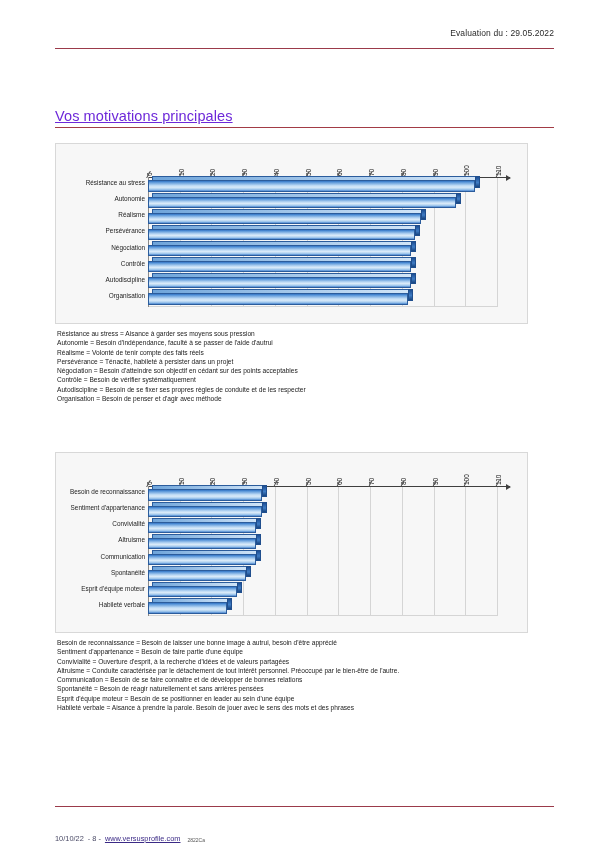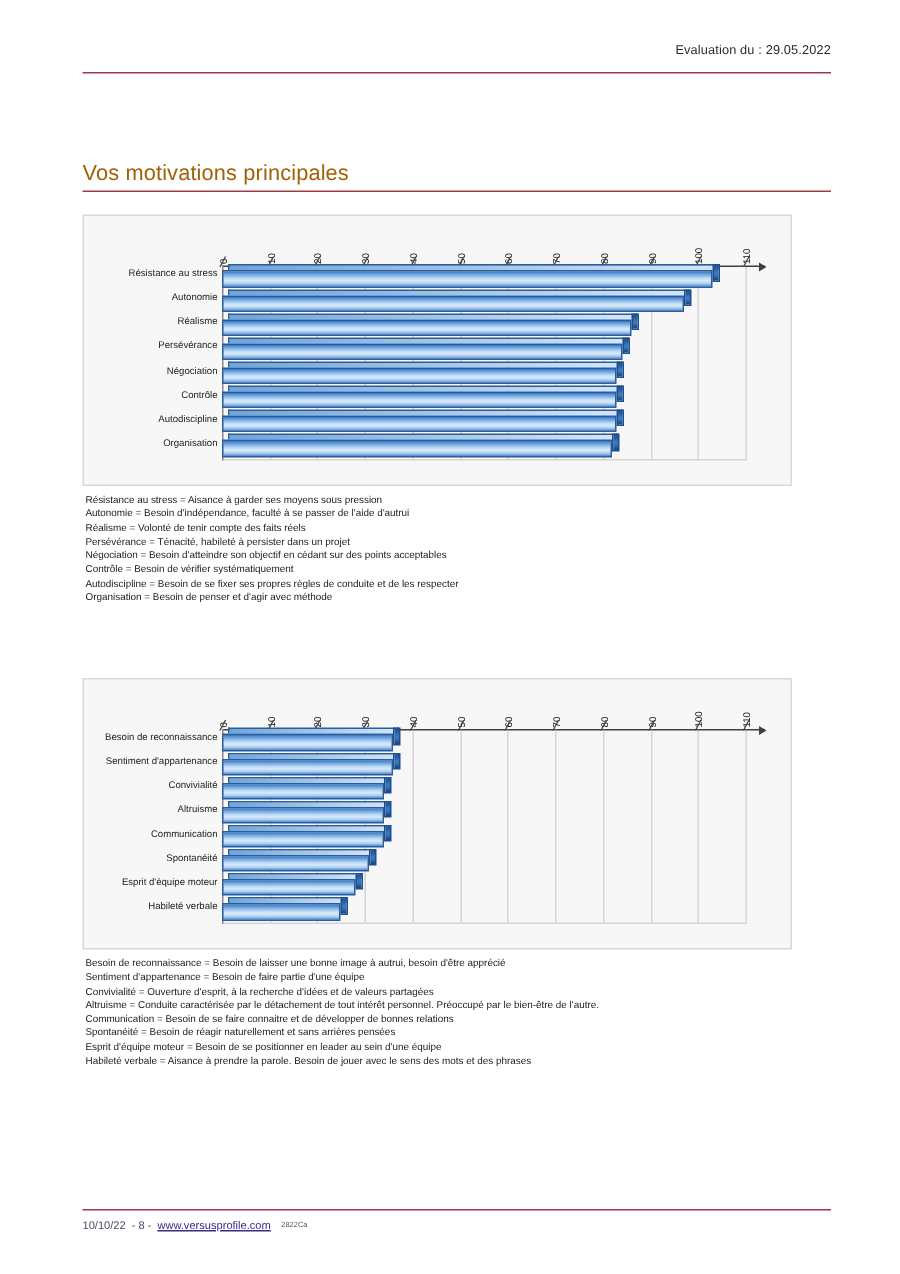--- a/index.html
+++ b/index.html
@@ -20,21 +20,21 @@
   .title-block { position: absolute; top: 44px; left: 55px; right: 46px; }
   .doc-title {
     font-size: 23px; font-weight: 400; letter-spacing: .3px;
     color: #1d1d1d; line-height: 1.15;
   }
   .title-rule { margin-top: 4px; height: 1px; background: #9b3a4a; }
 
   
   .section-head { position: absolute; left: 55px; right: 46px; }
   .section-head .h {
-    font-size: 14.5px; font-weight: 400; color: #a16207; letter-spacing: .1px;
+    font-size: 14.5px; font-weight: 400; color: #6d28d9; letter-spacing: .1px; text-decoration: underline;
   }
   .section-head .rule { margin-top: 3px; height: 1.2px; background: #a23b45; }
   #sec1 { top: 108px; }
   #sec2 { top: 417px; }
 
   
   .chart-frame {
     position: absolute;
     background: #f7f7f7;
     border: 1px solid #d8d8d8;
@@ -117,25 +117,25 @@
   #legend1 { top: 329px; }
   #legend2 { top: 638px; }
   .legend div { white-space: nowrap; }
 
   
   .footer-rule {
     position: absolute; left: 55px; right: 46px; top: 806px;
     height: 1px; background: #9b3a4a;
   }
   .footer {
-    position: absolute; left: 55px; right: 42px; top: 812px;
+    position: absolute; left: 55px; right: 42px; top: 792px;
     font-size: 7.4px; color: #4a4a66;
-    display: flex; align-items: center; gap: 4px;
-  }
-  .footer .link { color: #3b2a86; text-decoration: underline; }
+    display: flex; align-items: flex-end; gap: 4px;
+  }
+  .footer .link { color: #3b2a86; text-decoration: underline; margin-top: 42px; }
   .footer .code { font-size: 5px; color: #555; margin-left: 3px; }
 </style>
 </head>
 <body>
 
 <div class="page">
 
   <div class="eval-line">Evaluation du : 29.05.2022</div>
 
   <div class="title-block">

